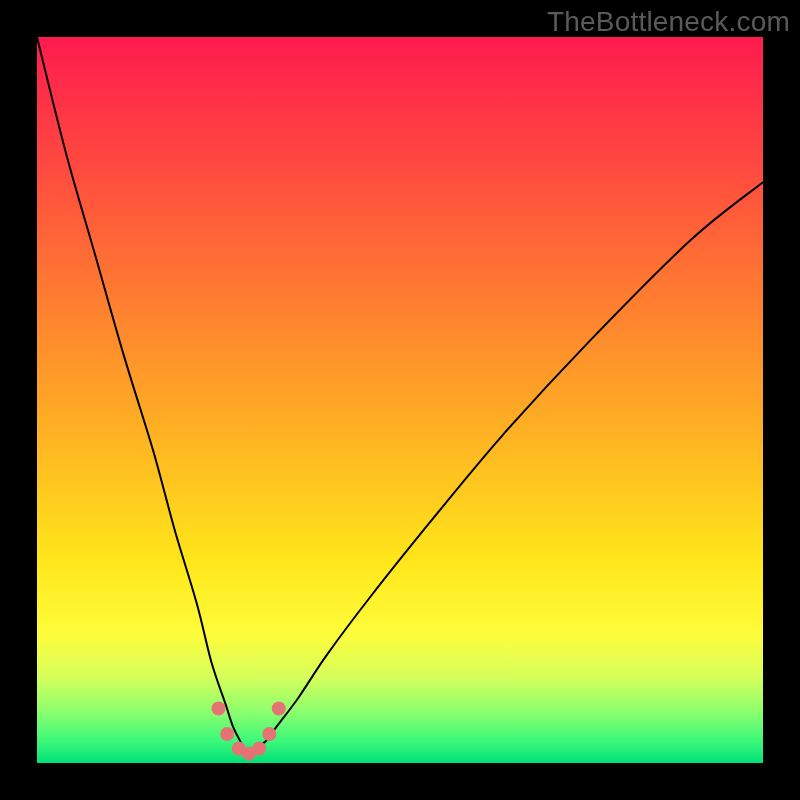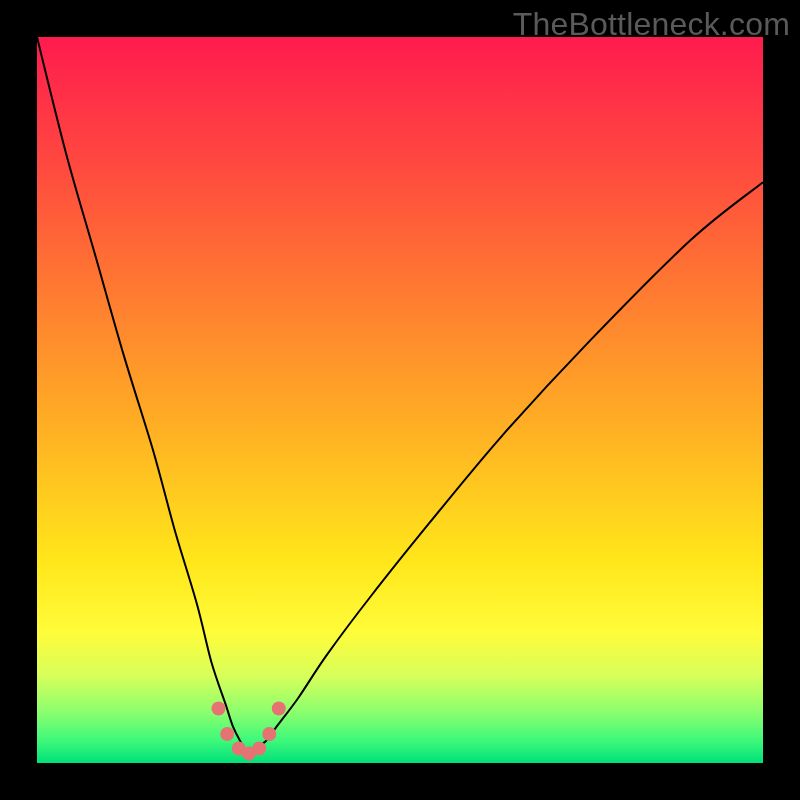--- a/index.html
+++ b/index.html
@@ -37,21 +37,21 @@
       #8bff6e 93%,
       #3cf87a 97%,
       #00e07a 100%
     );
   }
   .watermark {
     position: absolute;
     top: 6px;
     right: 10px;
     color: #5a5a5a;
-    font-size: 32px;
+    font-size: 28px;
     font-weight: 500;
     letter-spacing: 0.2px;
     user-select: none;
   }
   svg.curve-layer {
     position: absolute;
     left: 0;
     top: 0;
     width: 726px;
     height: 726px;

